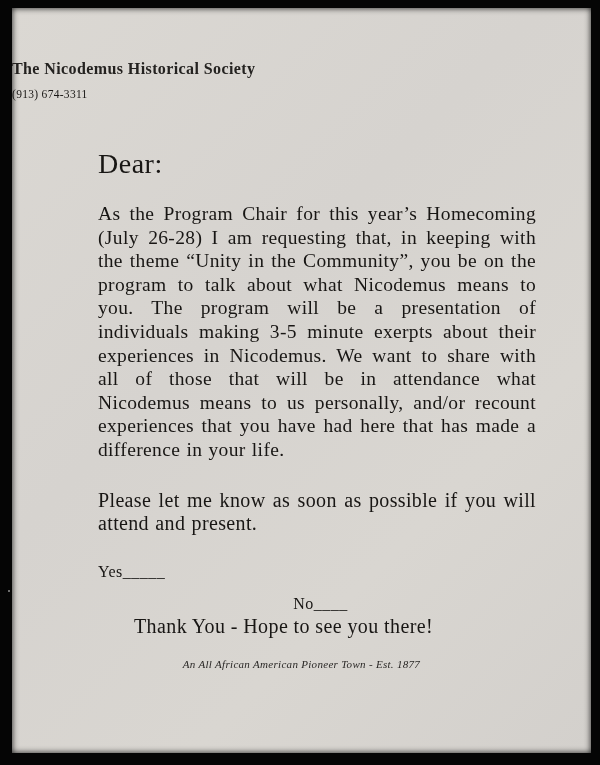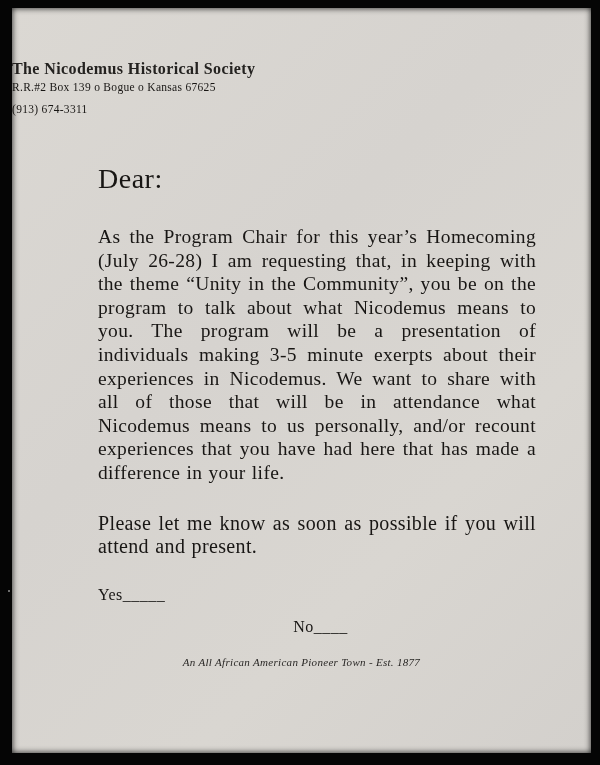--- a/index.html
+++ b/index.html
@@ -58,21 +58,21 @@
   }
   .letter-body {
     padding: 0 55px 0 86px;
   }
   .salutation {
     font-size: 28px;
     margin-top: 48px;
     letter-spacing: 0.5px;
   }
   .main-paragraph {
-    margin-top: 30px;
+    margin-top: 22px;
     font-size: 19.5px;
     line-height: 23.6px;
     text-align: justify;
     letter-spacing: 0.35px;
     word-spacing: 1px;
   }
   .closing-paragraph {
     margin-top: 27px;
     font-size: 20px;
     line-height: 23.6px;
@@ -110,33 +110,33 @@
 
 <div class="scan-bg"></div>
 <div class="speck s1"></div>
 <div class="speck s2"></div>
 <div class="speck s3"></div>
 
 <div class="paper">
 
   <div class="header">
     <div class="org-name">The Nicodemus Historical Society</div>
-    <div class="org-address">R.R.#2 Box 139  o  Bogue  o Kansas  67625</div>
     <div class="org-phone">(913) 674-3311</div>
   </div>
 
   <div class="letter-body">
     <div class="salutation">Dear:</div>
 
     <div class="main-paragraph">As the Program Chair for this year’s Homecoming (July 26-28) I am requesting that, in keeping with the theme “Unity in the Community”, you be on the program to talk about what Nicodemus means to you.  The program will be a presentation of individuals making 3-5 minute exerpts about their experiences in Nicodemus. We want to share with all of those that will be in attendance what Nicodemus means to us personally, and/or recount experiences that you have had here that has made a difference in your life.</div>
 
     <div class="closing-paragraph">Please let me know as soon as possible if you will attend and present.</div>
 
     <div class="yes-no-row">
       <span class="yes-label">Yes_____</span>
       <span class="no-label">No____</span>
     </div>
 
+    <div class="thank-you">Thank You - Hope to see you there!</div>
   </div>
 
   <div class="footer-line">An All African American Pioneer Town - Est. 1877</div>
 
 </div>
 
 </body></html>

